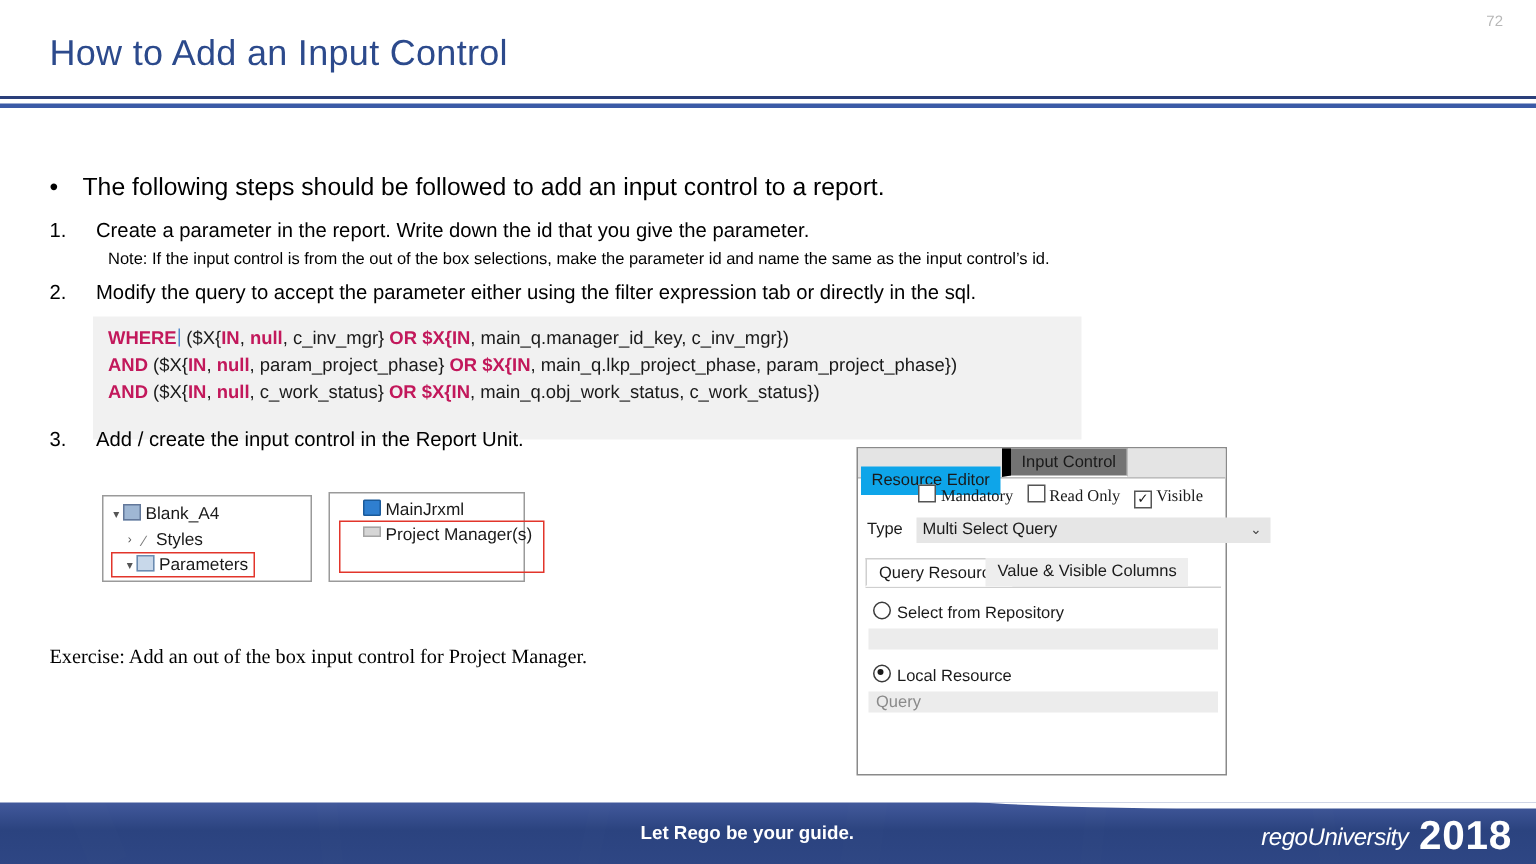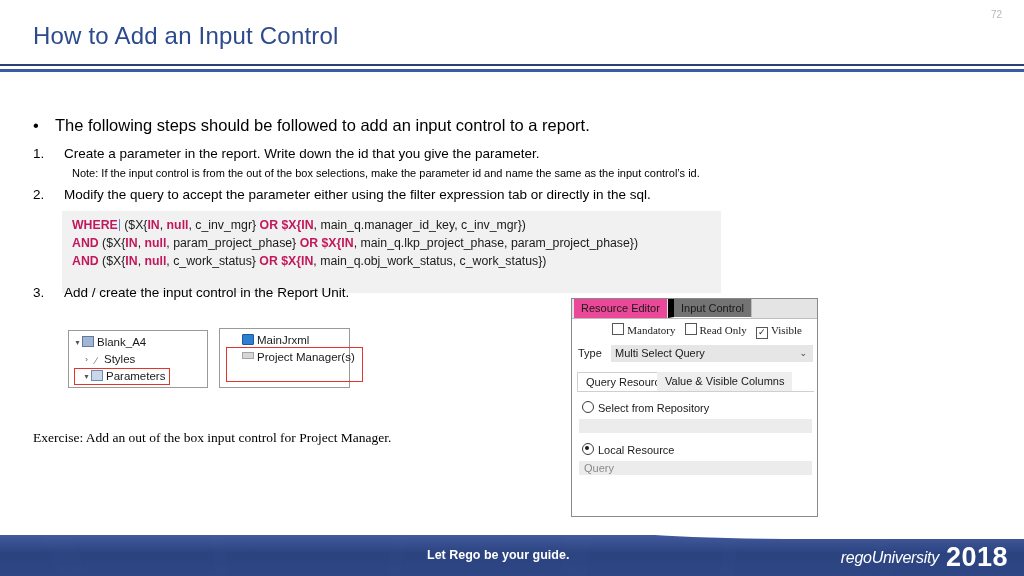--- a/index.html
+++ b/index.html
@@ -162,36 +162,36 @@
   .dlg-tabstrip {
     position: absolute; left:0; top:0; width: 245px; height: 19px;
     background: #e4e4e4;
     border-bottom: 1px solid #bdbdbd;
   }
   .dlg-tab {
     position: absolute; top: 0; height: 19px; line-height: 19px;
     padding: 0 7px; font-size: 11px; box-sizing: border-box;
     white-space: nowrap;
   }
-  .dlg-tab.inactive { left: 2px;  background: #ec4899; color:#1a1a1a; }
+  .dlg-tab.inactive { left: 2px;  background: #0ea5e9; color:#1a1a1a;margin-top:12px; }
   .dlg-tab.active   { left: 96px; background: #737373; color:#1a1a1a; border-left:6px solid #000000; border-right:1px solid #bdbdbd; border-bottom:1px solid #ffffff; }
 
   .chk-row {
     position: absolute; left: 0; top: 24px; width: 245px;
     text-align: right; padding-right: 6px; box-sizing: border-box;
     font-size: 11px; white-space: nowrap; font-family: Liberation Serif, serif;
   }
   .chk { display:inline-block; width:10px; height:10px; border:1px solid #555; background:#fff; vertical-align:-1px; margin-right:3px;}
   .chk.on::after { content:"\2713"; display:block; font-size:9px; line-height:9px; text-align:center; color:#1a1a1a; }
   .chk-lbl { margin-right: 9px; }
 
   .type-row { position:absolute; left:6px; top:46px; width:235px; height:17px; }
   .type-lbl { position:absolute; left:0; top:0; line-height:17px; font-size:11px; }
   .type-combo {
-    position:absolute; left:33px; top:0; width:202px; height:17px;
+    position:absolute; left:33px; top:0; width:236px; height:17px;
     background:#e6e6e6; border:none; box-sizing:border-box;
     font-size:11px; line-height:17px; padding-left:4px;
   }
   .combo-arrow { position:absolute; right:6px; top:0; line-height:17px; font-size:9px; color:#444; }
 
   .subtab-strip { position:absolute; left:5px; top:73px; width:237px; height:19px; border-bottom:1px solid #cfcfcf;}
   .subtab { position:absolute; top:0; height:19px; line-height:19px; padding:0 8px; font-size:11px; box-sizing:border-box; white-space:nowrap;}
   .subtab.active   { left:0;  background:#ffffff; border:1px solid #cfcfcf; border-bottom:1px solid #ffffff; }
   .subtab.inactive { left:80px; background:#eeeeee; }
 

